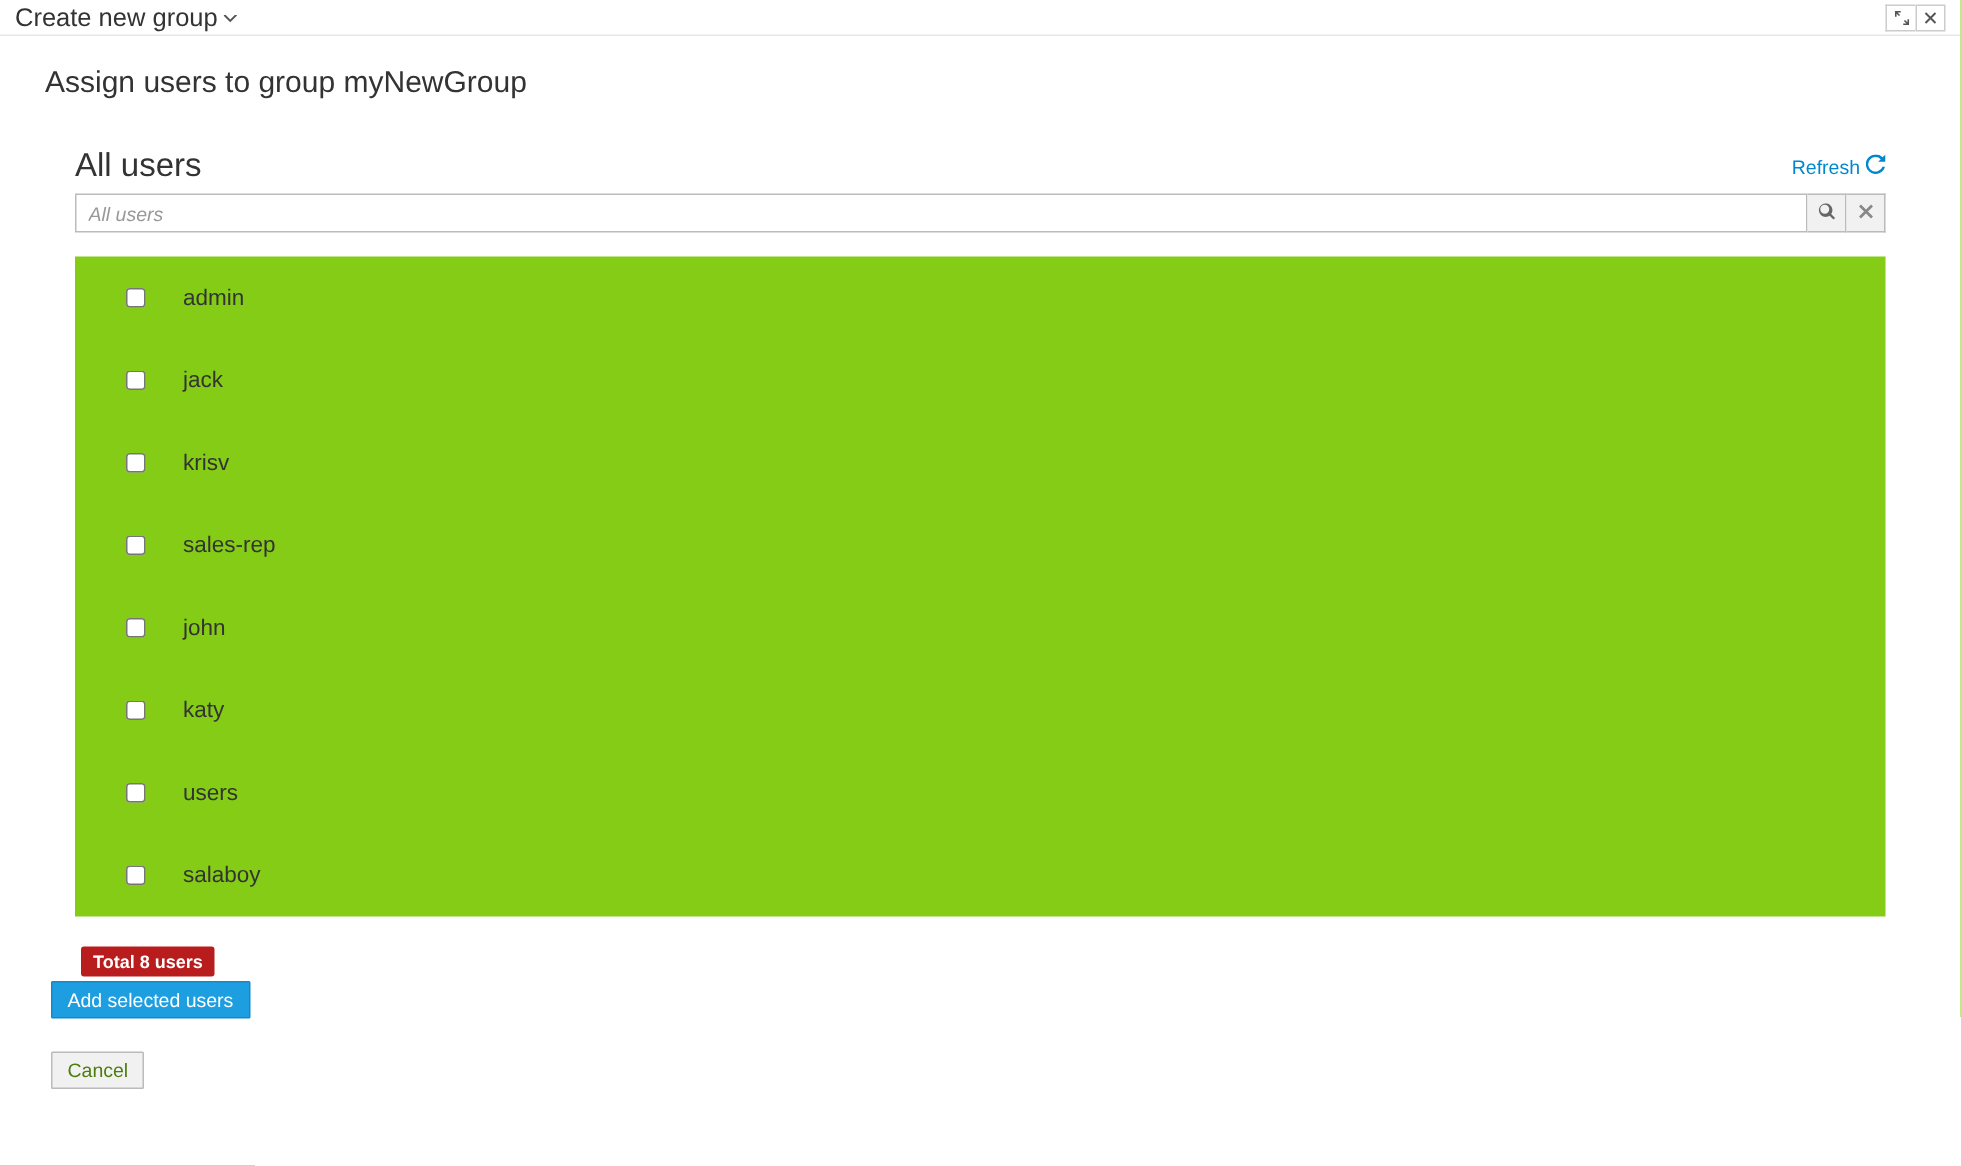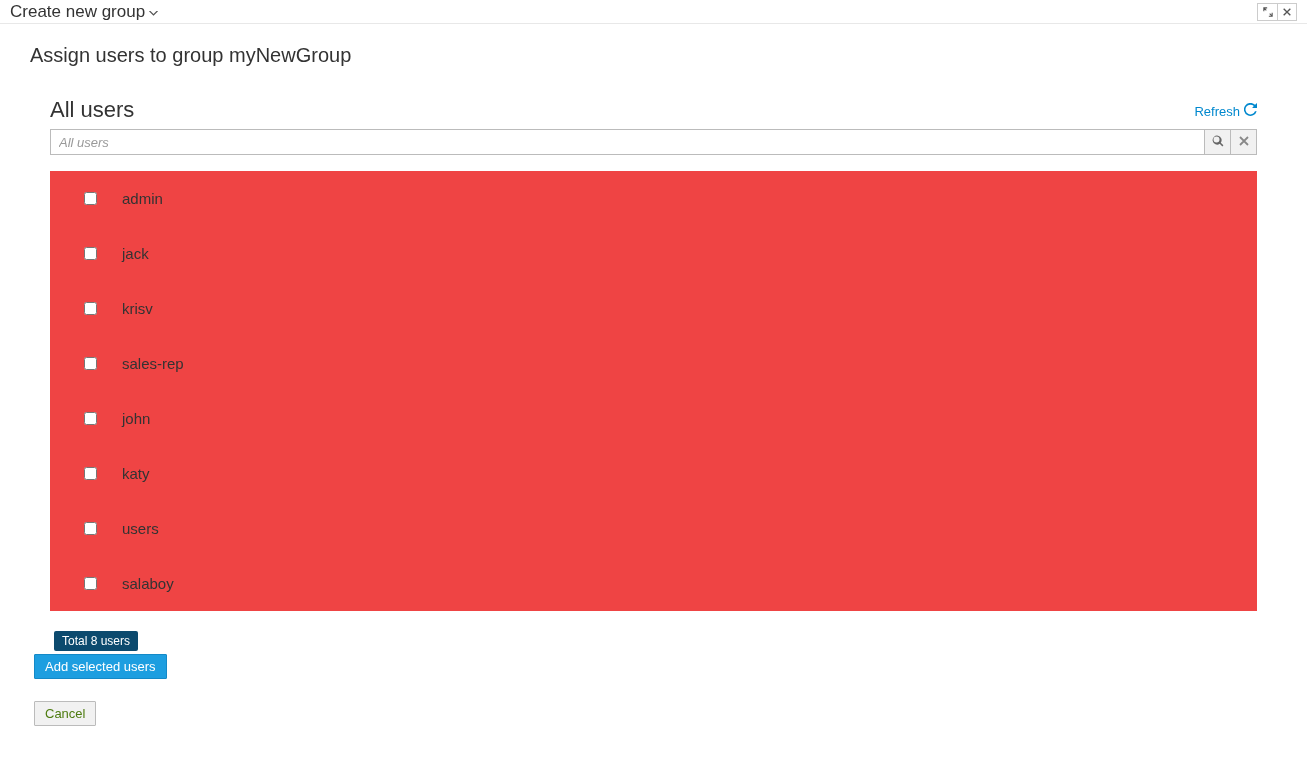--- a/index.html
+++ b/index.html
@@ -88,41 +88,42 @@
     height: 26px;
     display: flex;
     align-items: center;
     justify-content: center;
     color: #555;
     cursor: pointer;
     padding: 0;
   }
   .search-btn svg, .clear-btn svg { width: 12px; height: 12px; fill: #666; }
   .user-list {
-    background: #ef4444;
+    background: #84cc16;
     margin-top: 16px;
   }
   .user-row {
     display: flex;
     align-items: center;
     padding: 18px 30px;
     gap: 22px;
     font-size: 15px;
     color: #333;
   }
   .user-row input[type=checkbox] { cursor: pointer; }
   .badge-total {
     display: inline-block;
-    background: #0c4a6e;
+    background: #b91c1c;
     color: #fff;
     font-size: 12px;
     padding: 3px 8px;
     border-radius: 2px;
     margin-top: 20px;
     margin-left: 24px;
+    font-weight: bold;
   }
   .btn-primary {
     display: inline-block;
     background: #1d9ee0;
     color: #fff;
     border: 1px solid #1489c7;
     padding: 4px 10px;
     font-size: 13px;
     cursor: pointer;
     margin-top: 3px;

